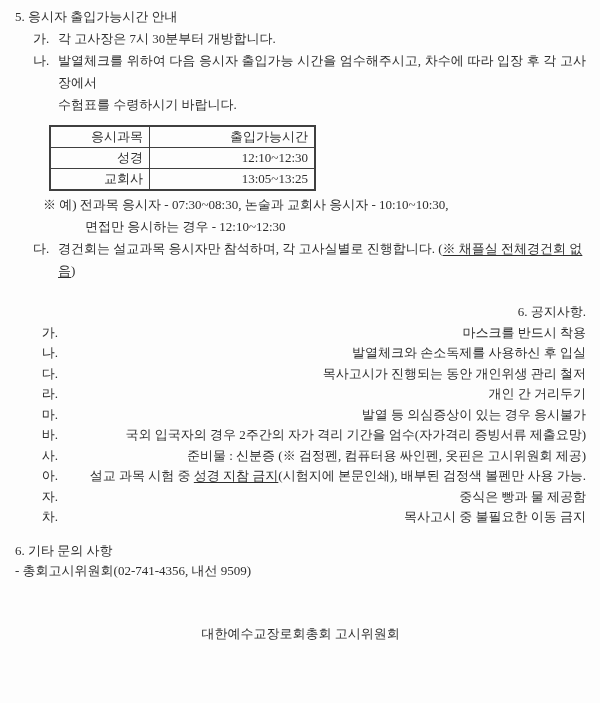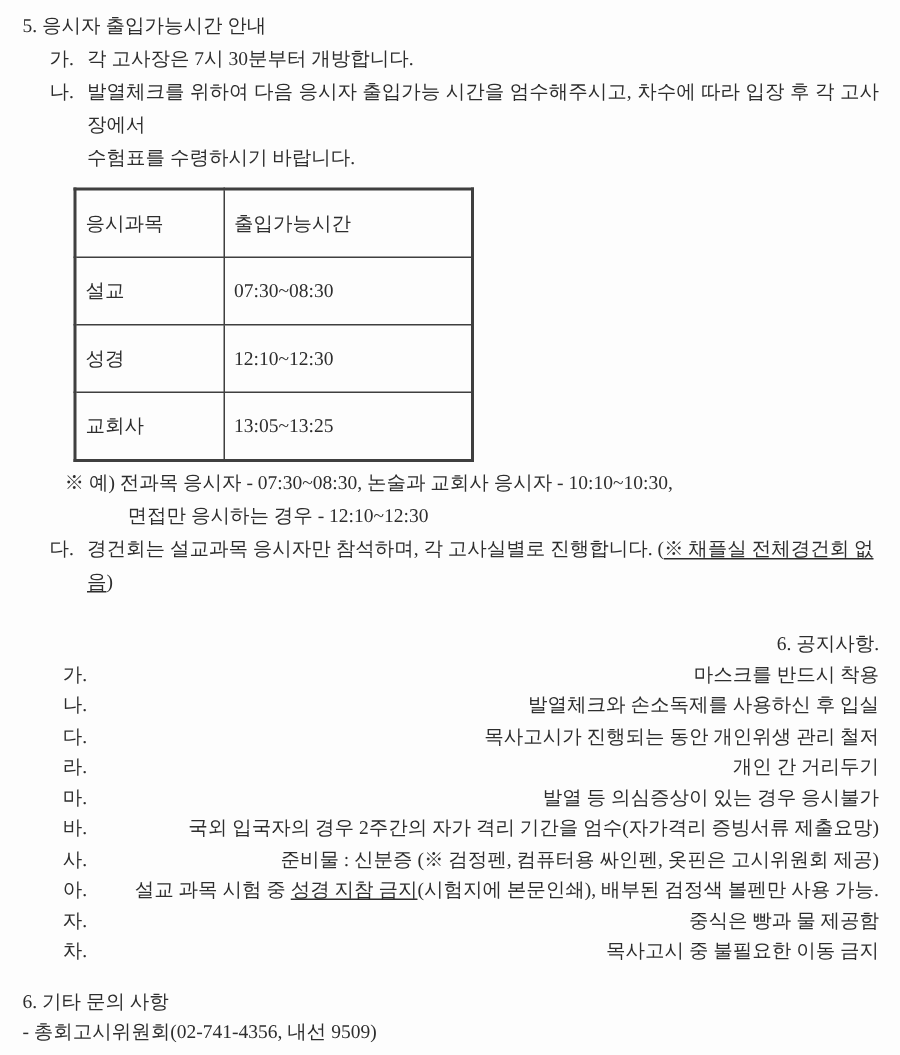--- a/index.html
+++ b/index.html
@@ -12,22 +12,22 @@
   .page{padding:6px 14px 0 15px;}
   .line{line-height:22px;}
   .sec-title{line-height:22px;}
   .item{display:flex;margin-left:18px;line-height:22px;}
   .item .lbl{flex:0 0 25px;}
   .item .txt{flex:1;}
   .jfull{display:block;text-align:justify;text-align-last:justify;}
   .jrest{display:block;}
   table{border-collapse:collapse;margin:9px 0 3px 34px;border:2px solid #3f3f3f;}
   th,td{
-    border:1px solid #3f3f3f;height:20px;padding:12px 6px;
-    text-align:left;font-weight:normal;font-size:13px;
+    border:1px solid #3f3f3f;height:20px;padding:0 6px;
+    text-align:right;font-weight:normal;font-size:13px;
   }
   th.c1,td.c1{width:86px;}
   th.c2,td.c2{width:152px;}
   .note1{margin-left:28px;line-height:22px;}
   .note2{margin-left:70px;line-height:22px;}
   .sec6{margin-top:20px;}
   .sec6 .line,.sec6 .item{line-height:20.5px;text-align:right;}
   .sec7{margin-top:13px;}
   .sec7 .line{line-height:20.5px;}
   .ul{text-decoration:underline;text-underline-offset:2px;}
@@ -55,24 +55,20 @@
     </div>
 
     <table>
       <thead>
         <tr>
           <th class="c1">응시과목</th>
           <th class="c2">출입가능시간</th>
         </tr>
       </thead>
       <tbody>
-        <tr>
-          <td class="c1">설교</td>
-          <td class="c2">07:30~08:30</td>
-        </tr>
         <tr>
           <td class="c1">성경</td>
           <td class="c2">12:10~12:30</td>
         </tr>
         <tr>
           <td class="c1">교회사</td>
           <td class="c2">13:05~13:25</td>
         </tr>
       </tbody>
     </table>

